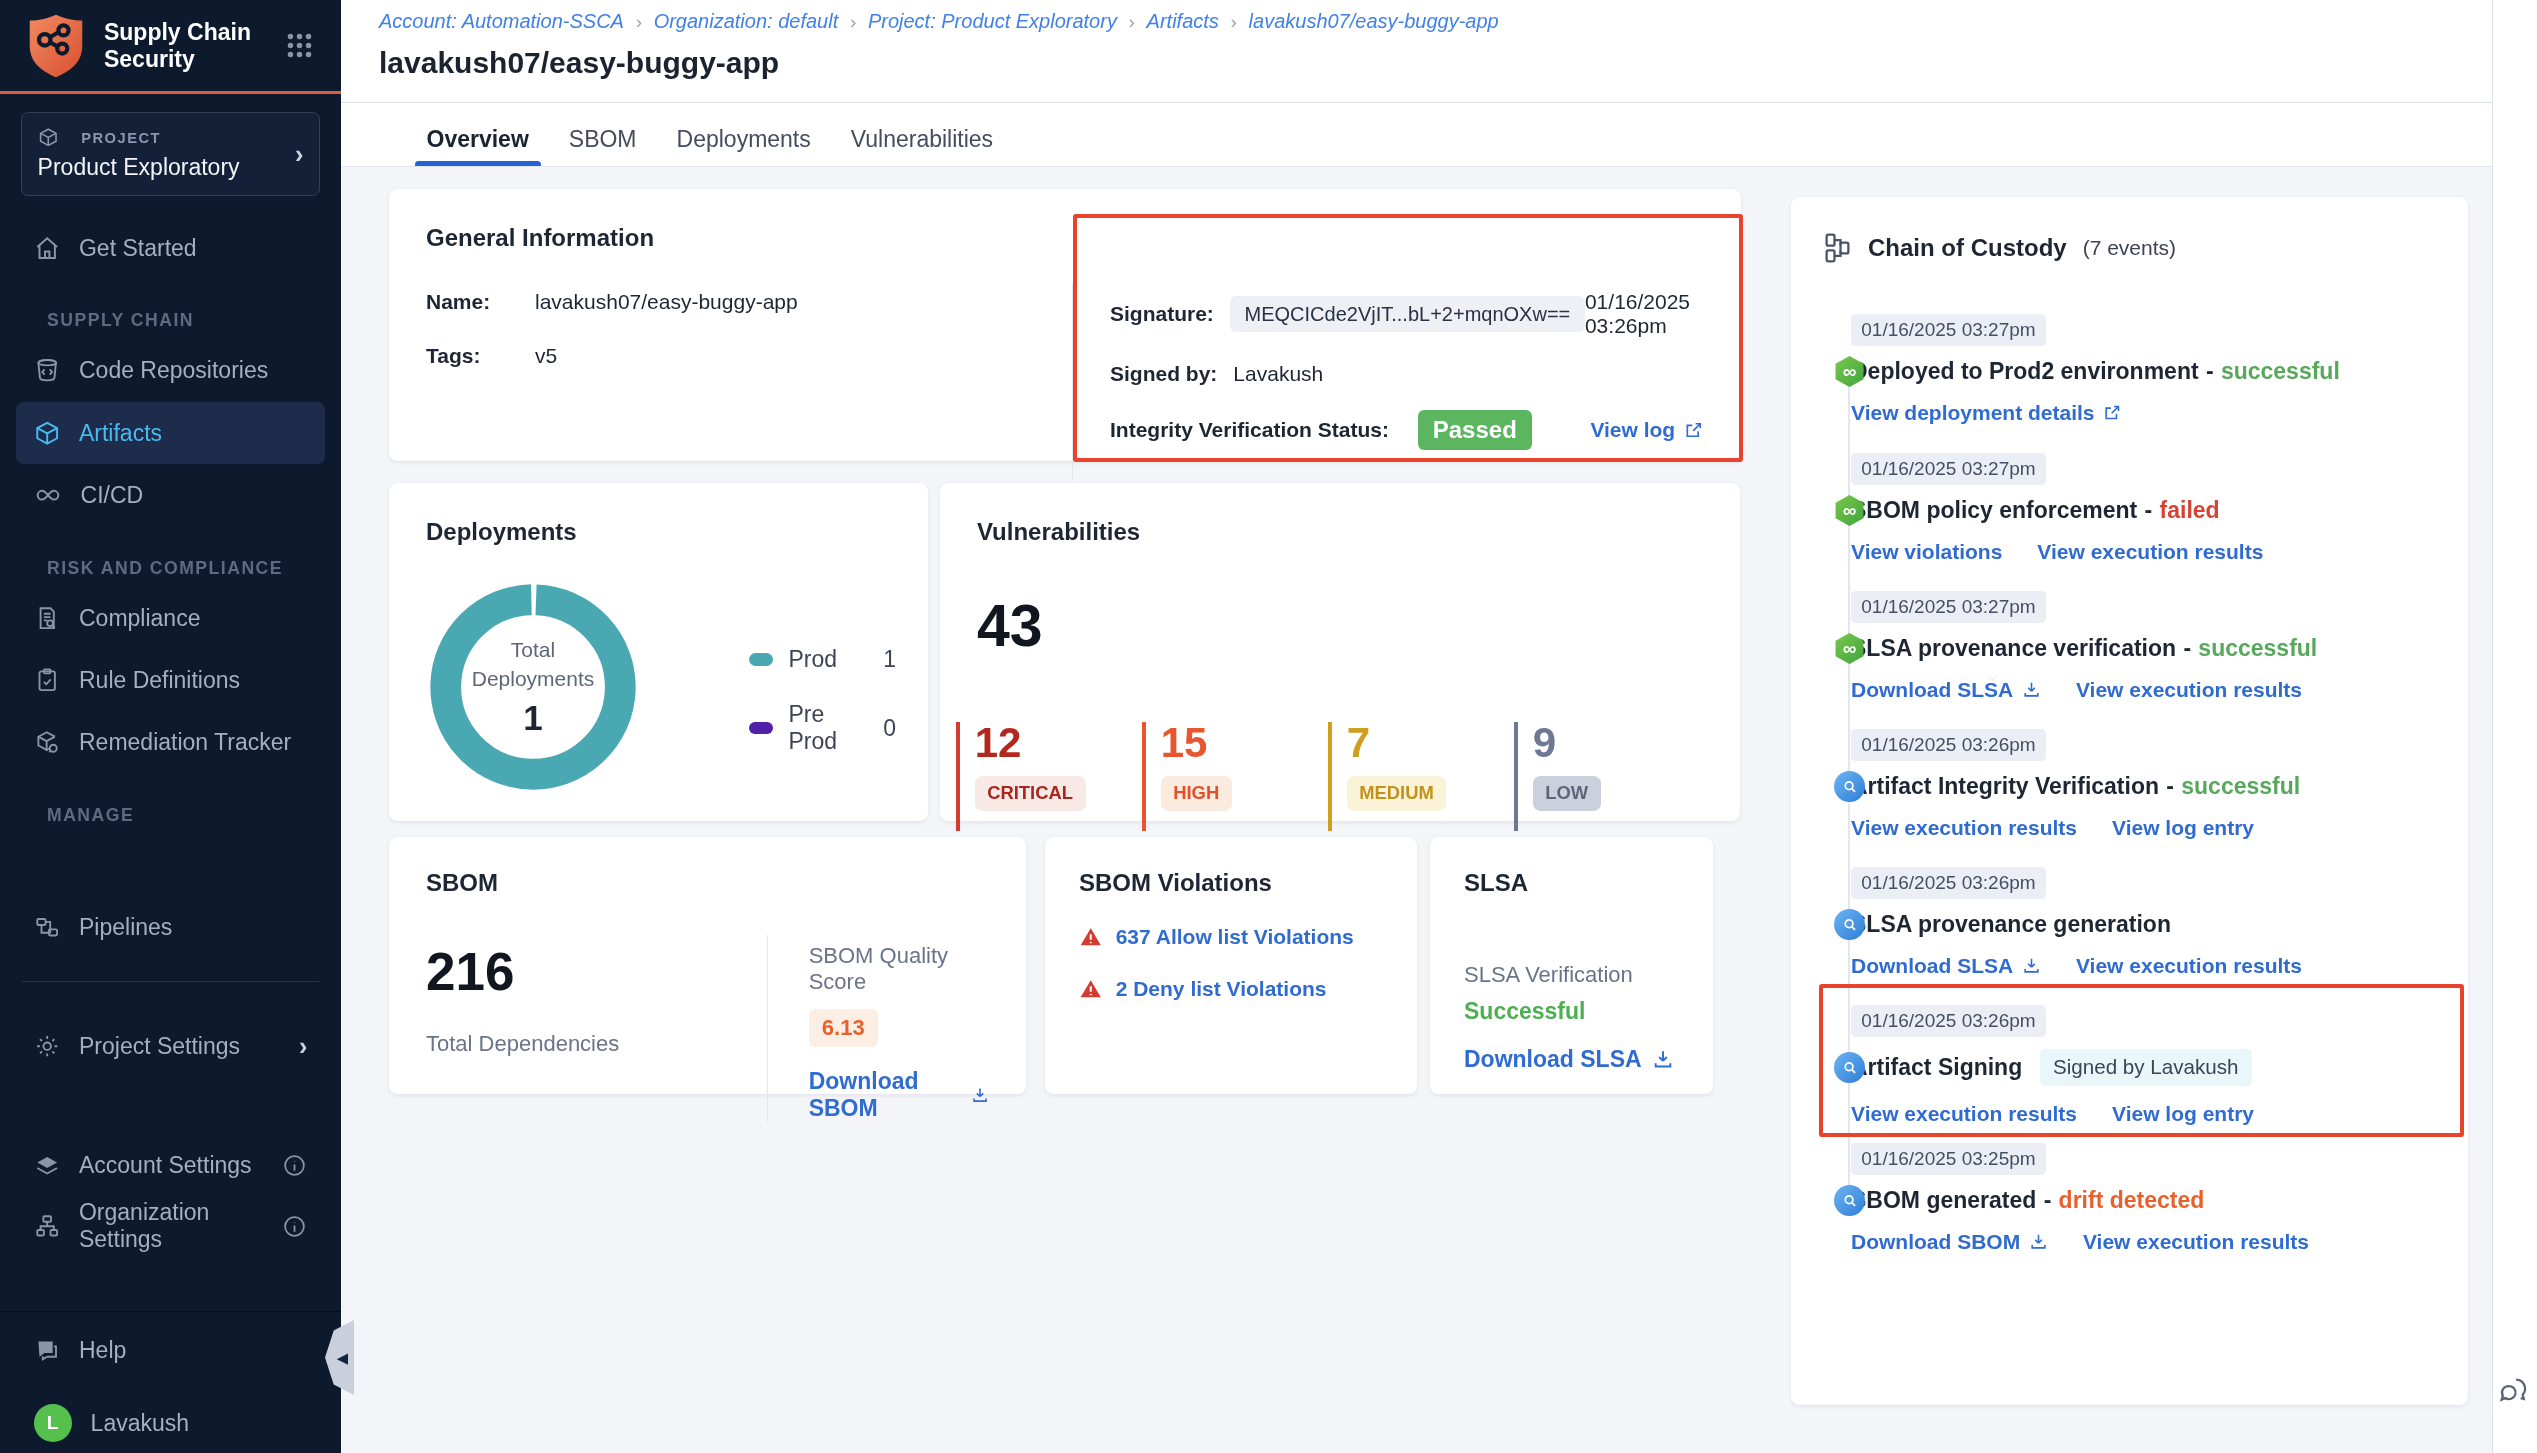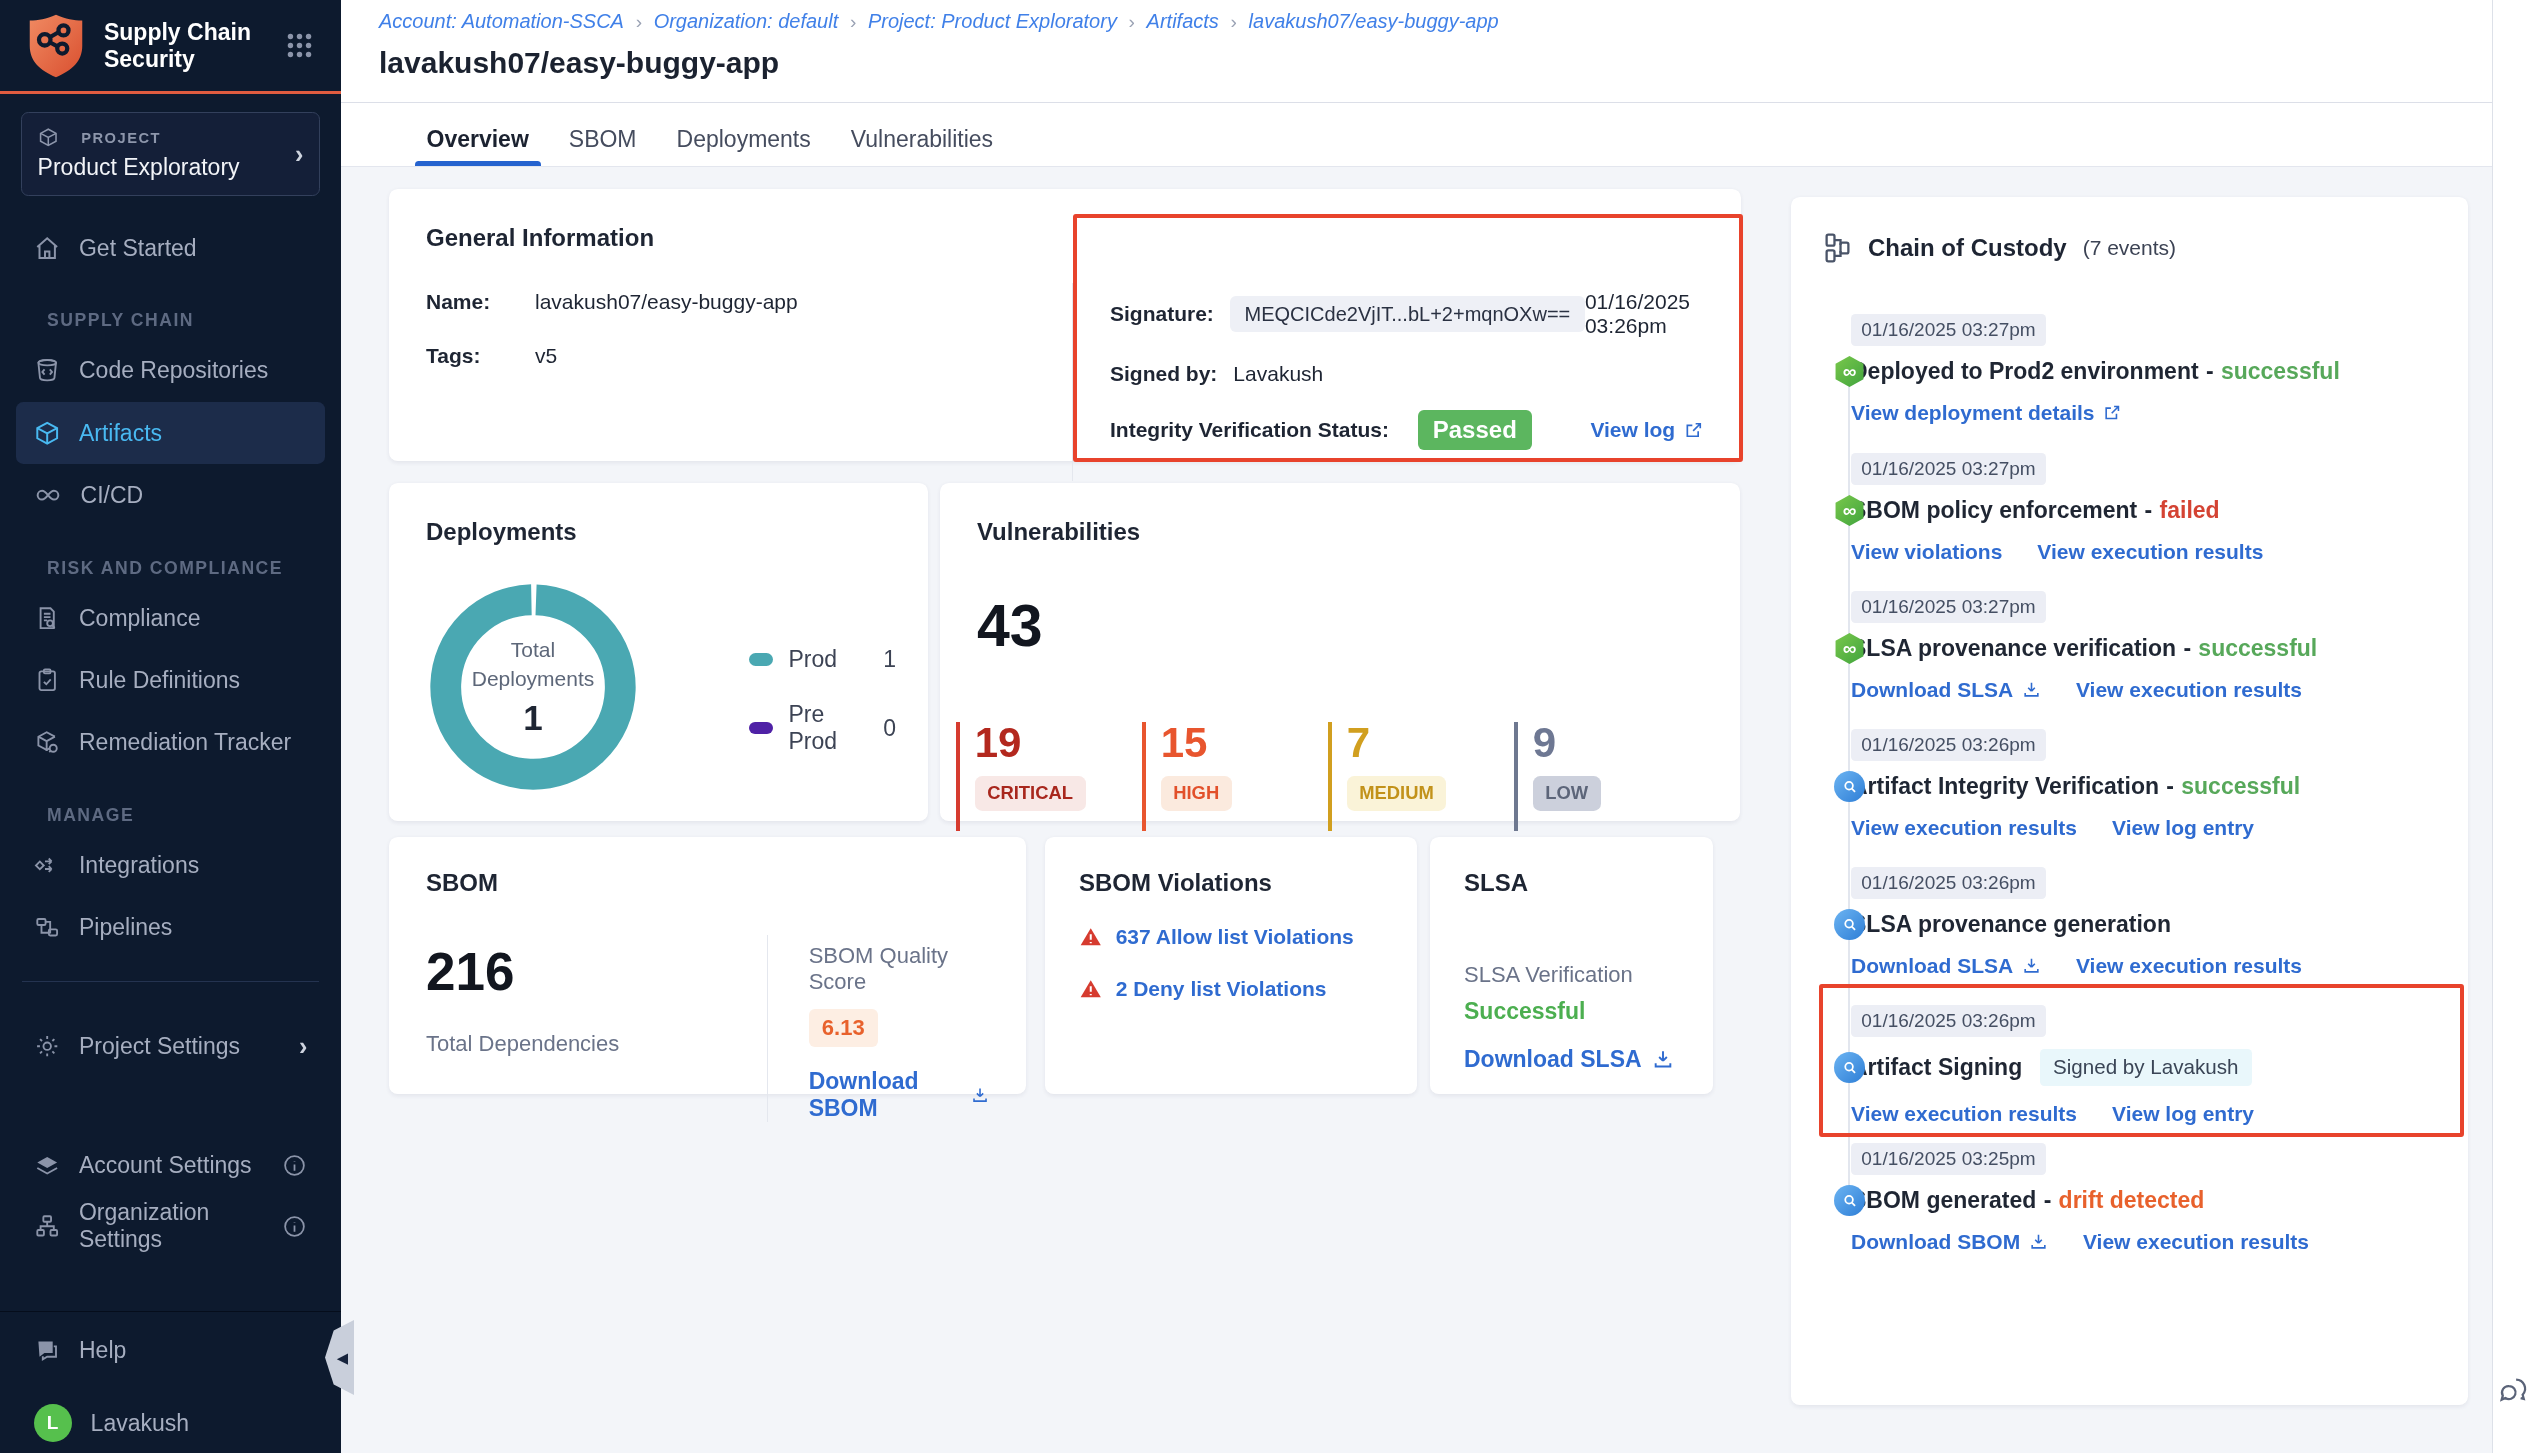--- a/index.html
+++ b/index.html
@@ -307,29 +307,20 @@
           <path d="m4 7 7.5 4L19 7M11.5 11v9"></path>
         <circle cx="17.5" cy="17.5" r="3.2"></circle>
           <path d="m15.5 19.5-1.6 1.6"></path>
       </svg>
       </span>
     <span>Remediation Tracker</span>
   </div>
 
   <div class="section-label" style="top:805px">MANAGE</div>
 
-  <div class="nav-row" style="top:834px">
-    <span class="icn">
-      <svg width="26.4" height="26.4" viewBox="0 0 24 24" fill="none" stroke="currentColor" stroke-width="1.7">
-        <rect x="2.8" y="9.7" width="5" height="5" transform="rotate(45 5.3 12.2)"></rect>
-        <path d="M10 8.5h6m0 0-2.6-2.6M16 8.5l-2.6 2.6M10 15.5h6m0 0-2.6-2.6M16 15.5l-2.6 2.6"></path>
-      </svg>
-      </span>
-    <span>Integrations</span>
-  </div>
 
   <div class="nav-row" style="top:896px">
     <span class="icn">
       <svg width="26.4" height="26.4" viewBox="0 0 24 24" fill="none" stroke="currentColor" stroke-width="1.7">
         <rect x="3" y="4.5" width="7.5" height="5.5" rx="1.2"></rect>
         <rect x="13.5" y="14" width="7.5" height="5.5" rx="1.2"></rect>
         <path d="M10.5 7.2h4.2v9.6h-1.2M6.8 10v7h6.7"></path>
       </svg>
       </span>
     <span>Pipelines</span>
@@ -496,21 +487,21 @@
           <span class="legend-val">0</span>
         </div>
       </div>
     </div>
 
     <div class="card card-vuln">
       <div class="card-title">Vulnerabilities</div>
       <div class="vuln-total">43</div>
       <div class="sev-row">
         <div class="sev sev-critical">
-          <div class="sev-num">19</div>
+          <div class="sev-num">12</div>
           <span class="sev-badge">CRITICAL</span>
         </div>
         <div class="sev sev-high">
           <div class="sev-num">15</div>
           <span class="sev-badge">HIGH</span>
         </div>
         <div class="sev sev-medium">
           <div class="sev-num">7</div>
           <span class="sev-badge">MEDIUM</span>
         </div>

